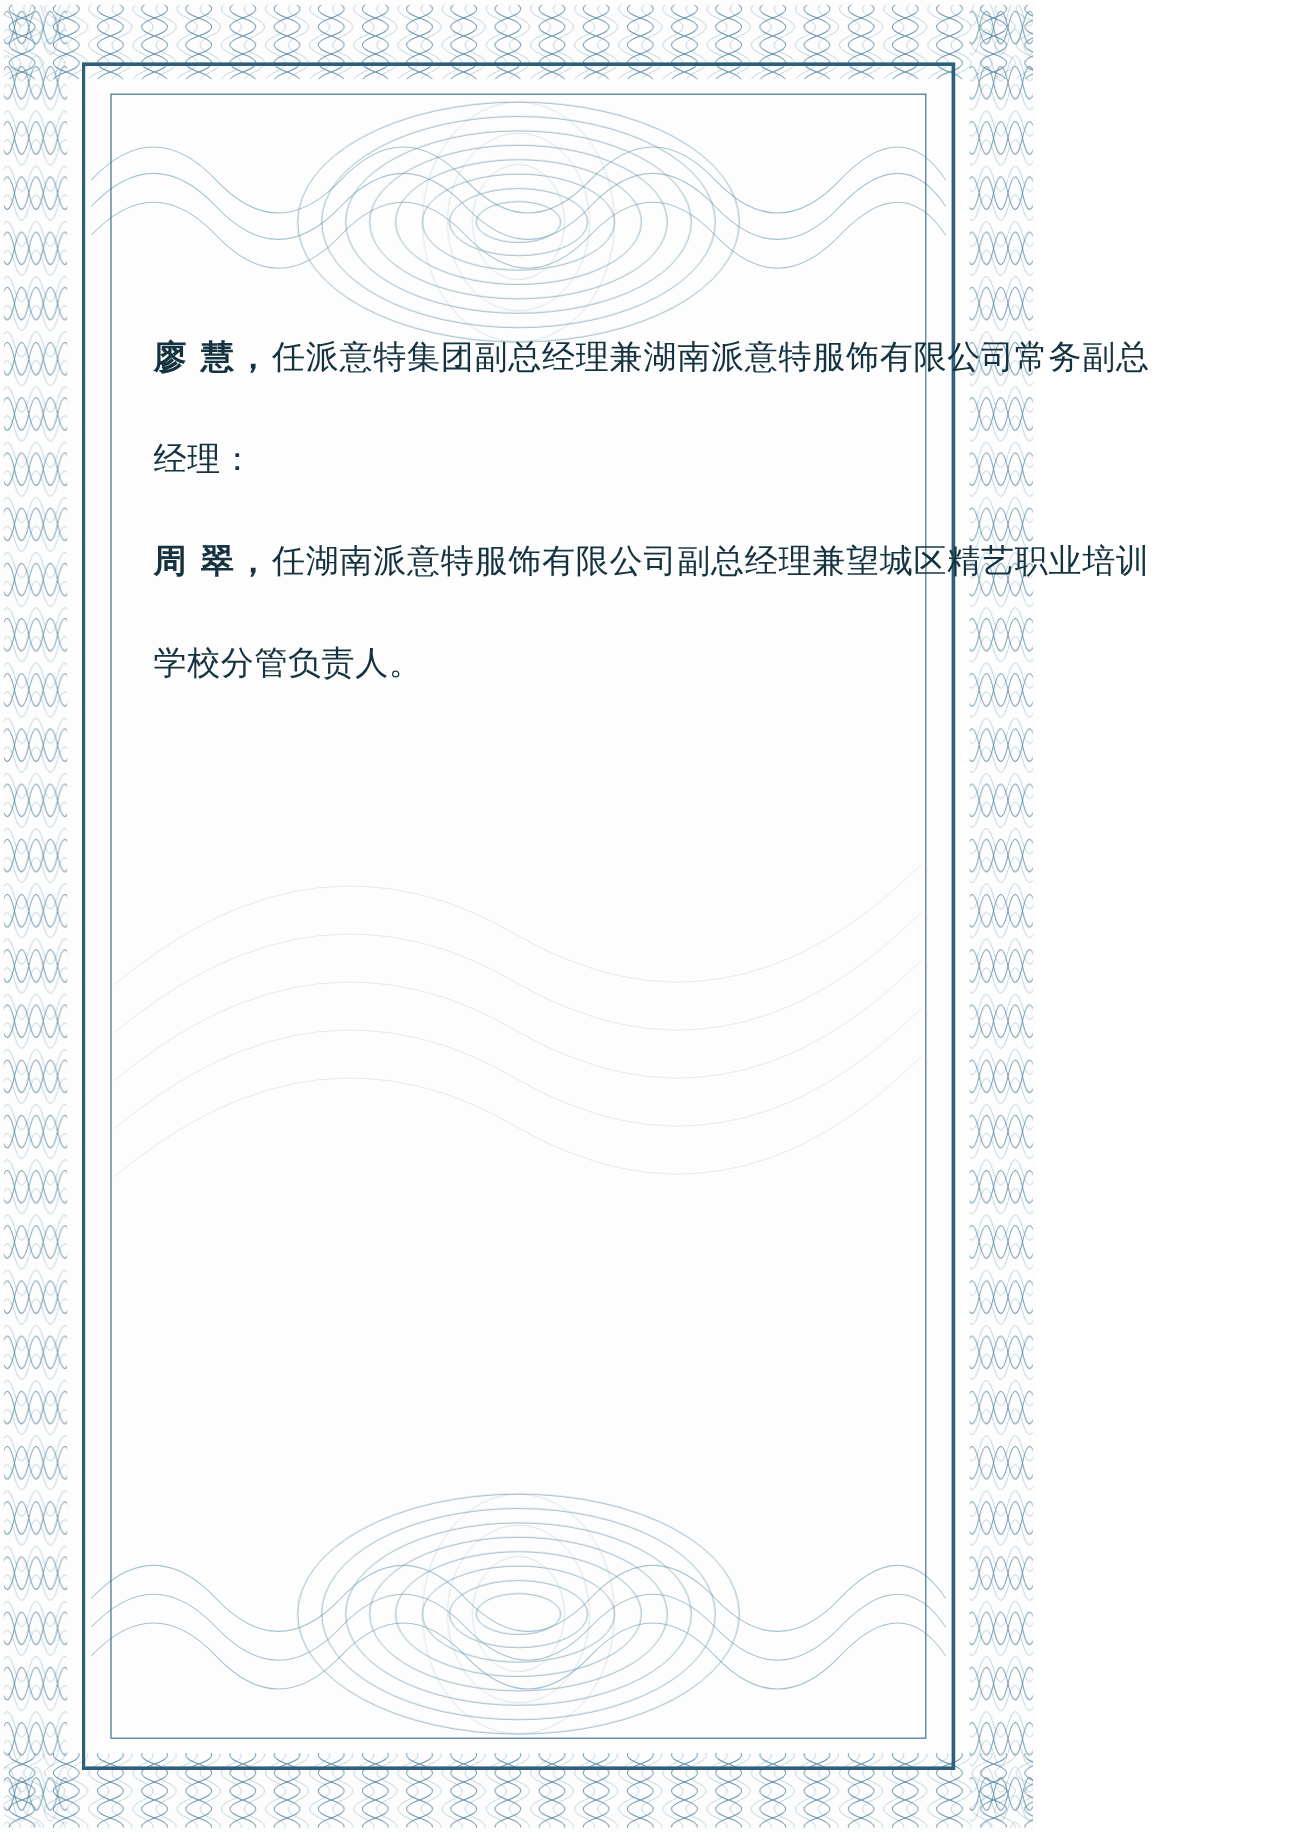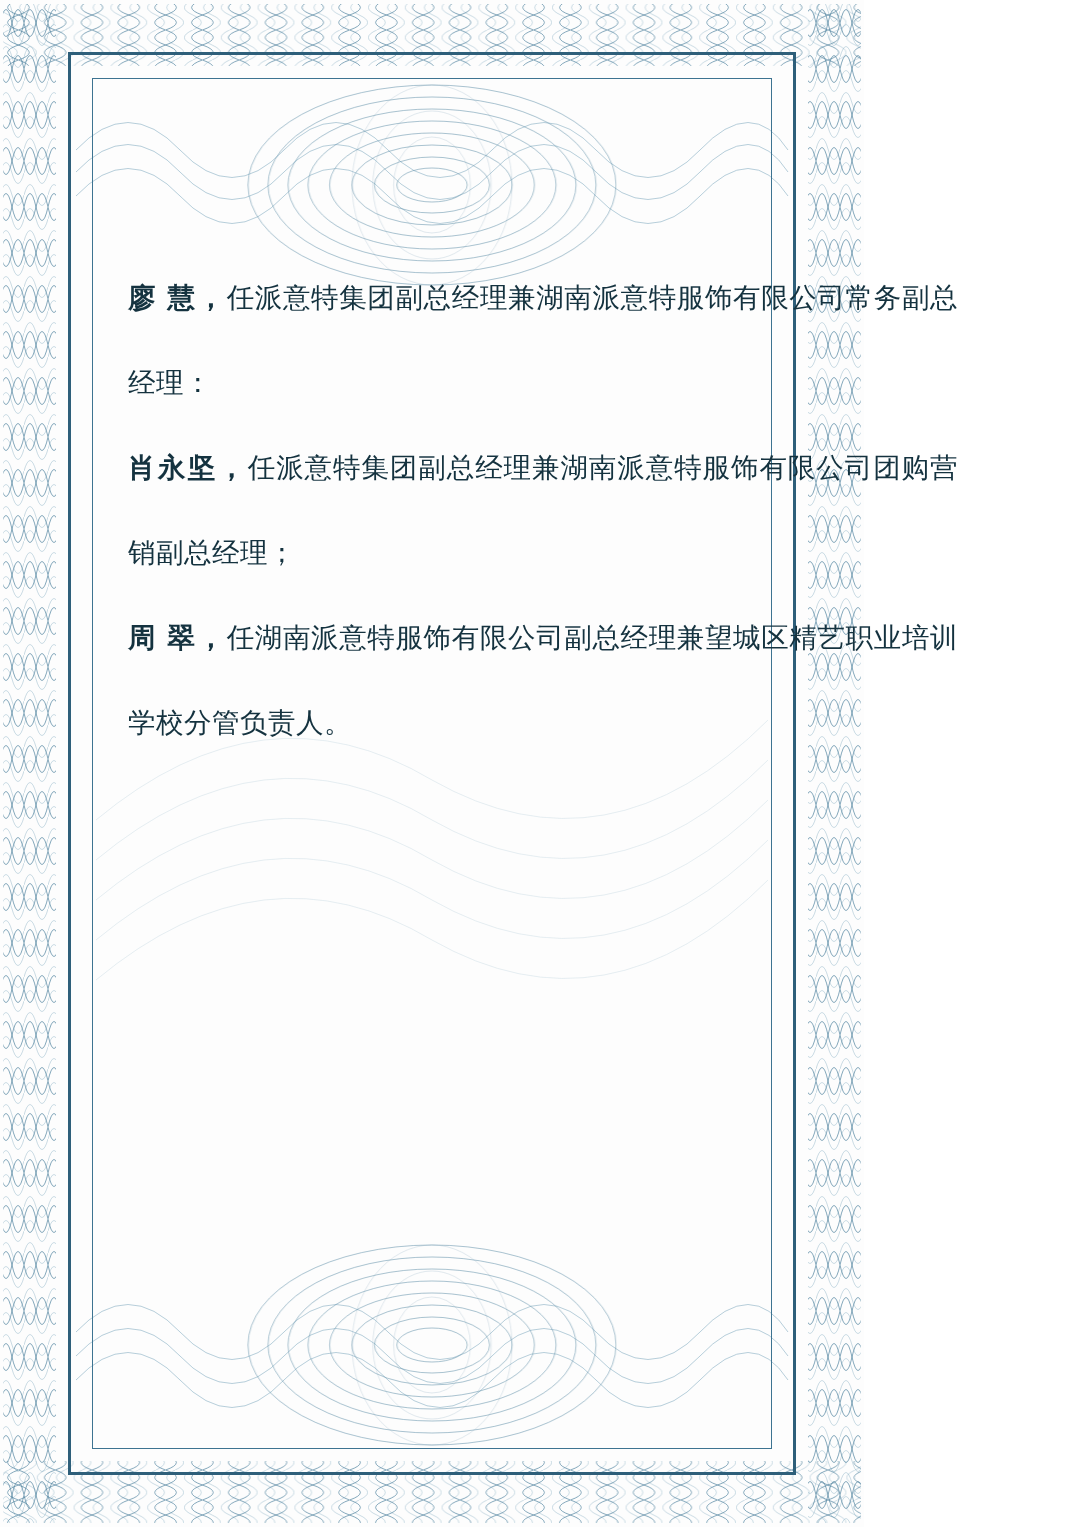--- a/index.html
+++ b/index.html
@@ -158,19 +158,18 @@
 
   <div class="frame-outer"></div>
   <div class="frame-inner"></div>
 
   <div class="content">
 
     <p class="para"><span class="nm">廖 慧，</span><span>任派意特集团副总经理兼湖南派意特服饰有限公司常务副总经理：</span></p>
 
 
 
-    <p class="para"><span class="nm">肖永坚，</span><span>任派意特集团副总经理兼湖南派意特服饰有限公司团购营销副总经理；</span></p>
 
 
     <p class="para"><span class="nm">周 翠，</span><span>任湖南派意特服饰有限公司副总经理兼望城区精艺职业培训学校分管负责人。</span></p>
 
   </div>
 </div>
 
 </body></html>

